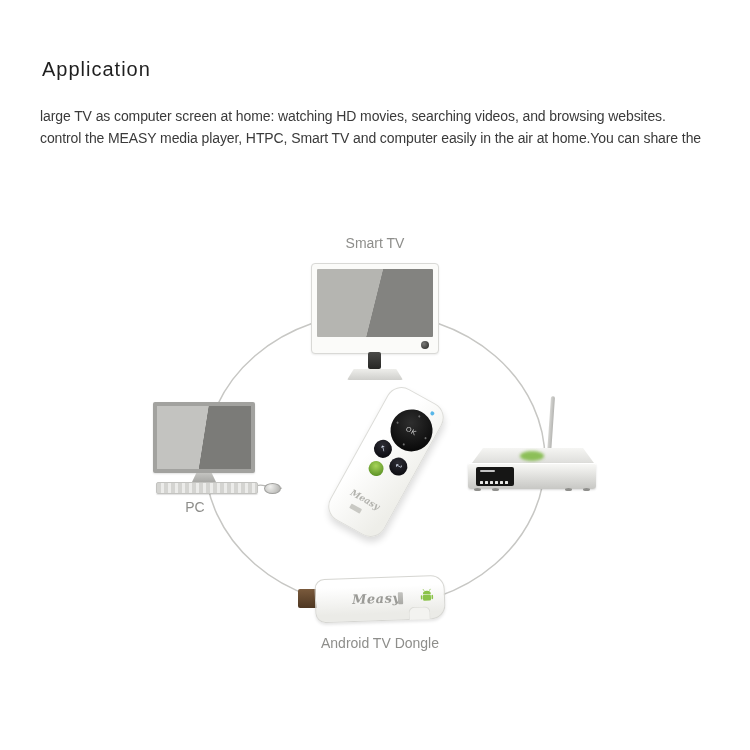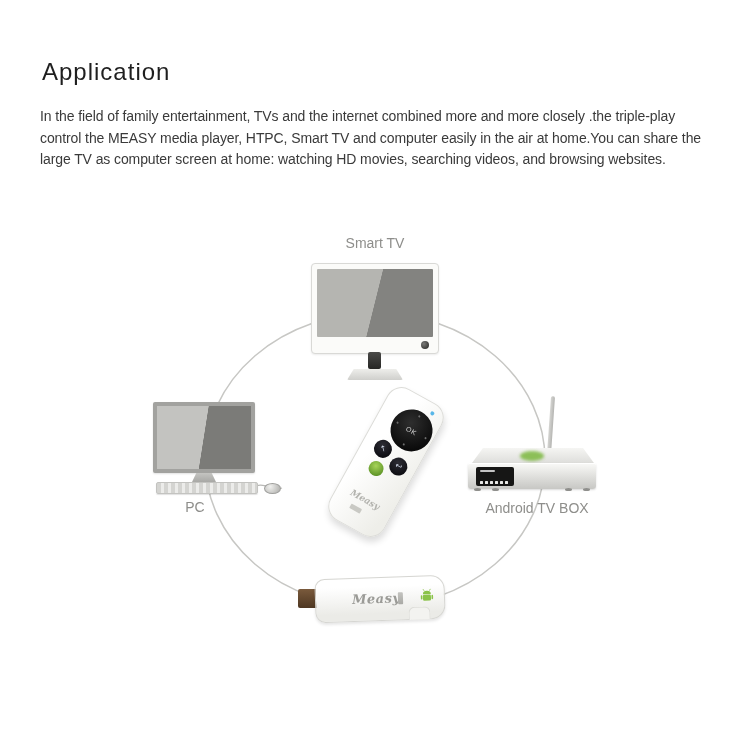--- a/index.html
+++ b/index.html
@@ -7,21 +7,21 @@
   .page {
     position: relative;
     width: 750px; height: 750px;
     background: #ffffff;
     font-family: "Liberation Sans", sans-serif;
     overflow: hidden;
   }
   
   .title {
     position: absolute; left: 42px; top: 58px;
-    font-size: 24px; font-weight: 400; color: #1f1f1f;
+    font-size: 20px; font-weight: 400; color: #1f1f1f;
     letter-spacing: 1px;
   }
   .intro {
     position: absolute; left: 40px; top: 106px; width: 690px;
     font-size: 14px; color: #3a3a3a; letter-spacing: -0.1px;
   }
   .intro .line { line-height: 21.5px; white-space: nowrap; }
 
   
   .diagram { position: absolute; inset: 0; padding-left: 24px; }
@@ -221,23 +221,22 @@
   .lbl-dongle { left: 300px; top: 635px; width: 160px; }
 </style>
 </head>
 <body>
 
 <div class="page">
 
   <div class="title">Application</div>
 
   <div class="intro">
-    <div class="line">In the field of family entertainment, TVs and the internet combined more and more closely .the triple-play</div>
+    <div class="line">large TV as computer screen at home: watching HD movies, searching videos, and browsing websites.</div>
     <div class="line">control the MEASY media player, HTPC, Smart TV and computer easily in the air at home.You can share the</div>
-    <div class="line">large TV as computer screen at home: watching HD movies, searching videos, and browsing websites.</div>
   </div>
 
   <div class="diagram">
 
     <svg class="ellipse-svg" width="750" height="750">
       <ellipse cx="375" cy="460" rx="170" ry="147" fill="none" stroke="#c7c7c4" stroke-width="1.5"></ellipse>
     </svg>
 
     <div class="device tv">
       <div class="tv-body">
@@ -278,40 +277,40 @@
               <i></i>
               <i></i>
           </div>
         </div>
         <div class="box-foot" style="left:6px;"></div>
         <div class="box-foot" style="left:24px;"></div>
         <div class="box-foot" style="right:24px;"></div>
         <div class="box-foot" style="right:6px;"></div>
       </div>
     </div>
-    <div class="dev-label lbl-box">Android TV BOX</div>
 
     <div class="device dongle">
       <div class="dongle-plug"></div>
       <div class="dongle-body">
         <span class="dongle-brand">Measy</span>
         <div class="dongle-mark"></div>
         <div class="dongle-notch"></div>
         <svg class="dongle-robot" width="16" height="16" viewBox="0 0 24 24">
           <g fill="#8bc34a">
             <path d="M6 10 a6 5 0 0 1 12 0 z"></path>
             <line x1="8" y1="5" x2="6.5" y2="2.5" stroke="#8bc34a" stroke-width="1.2"></line>
             <line x1="16" y1="5" x2="17.5" y2="2.5" stroke="#8bc34a" stroke-width="1.2"></line>
             <rect x="6" y="11" width="12" height="9" rx="2"></rect>
             <rect x="2.8" y="11.5" width="2.4" height="6.5" rx="1.2"></rect>
             <rect x="18.8" y="11.5" width="2.4" height="6.5" rx="1.2"></rect>
           </g>
         </svg>
       </div>
     </div>
+    <div class="dev-label lbl-dongle">Android TV Dongle</div>
 
     <div class="device remote">
       <div class="remote-led"></div>
       <div class="dpad">
         <i class="n"></i>
           <i class="s"></i>
           <i class="w"></i>
           <i class="e"></i>
         <span class="dpad-ok">OK</span>
       </div>

